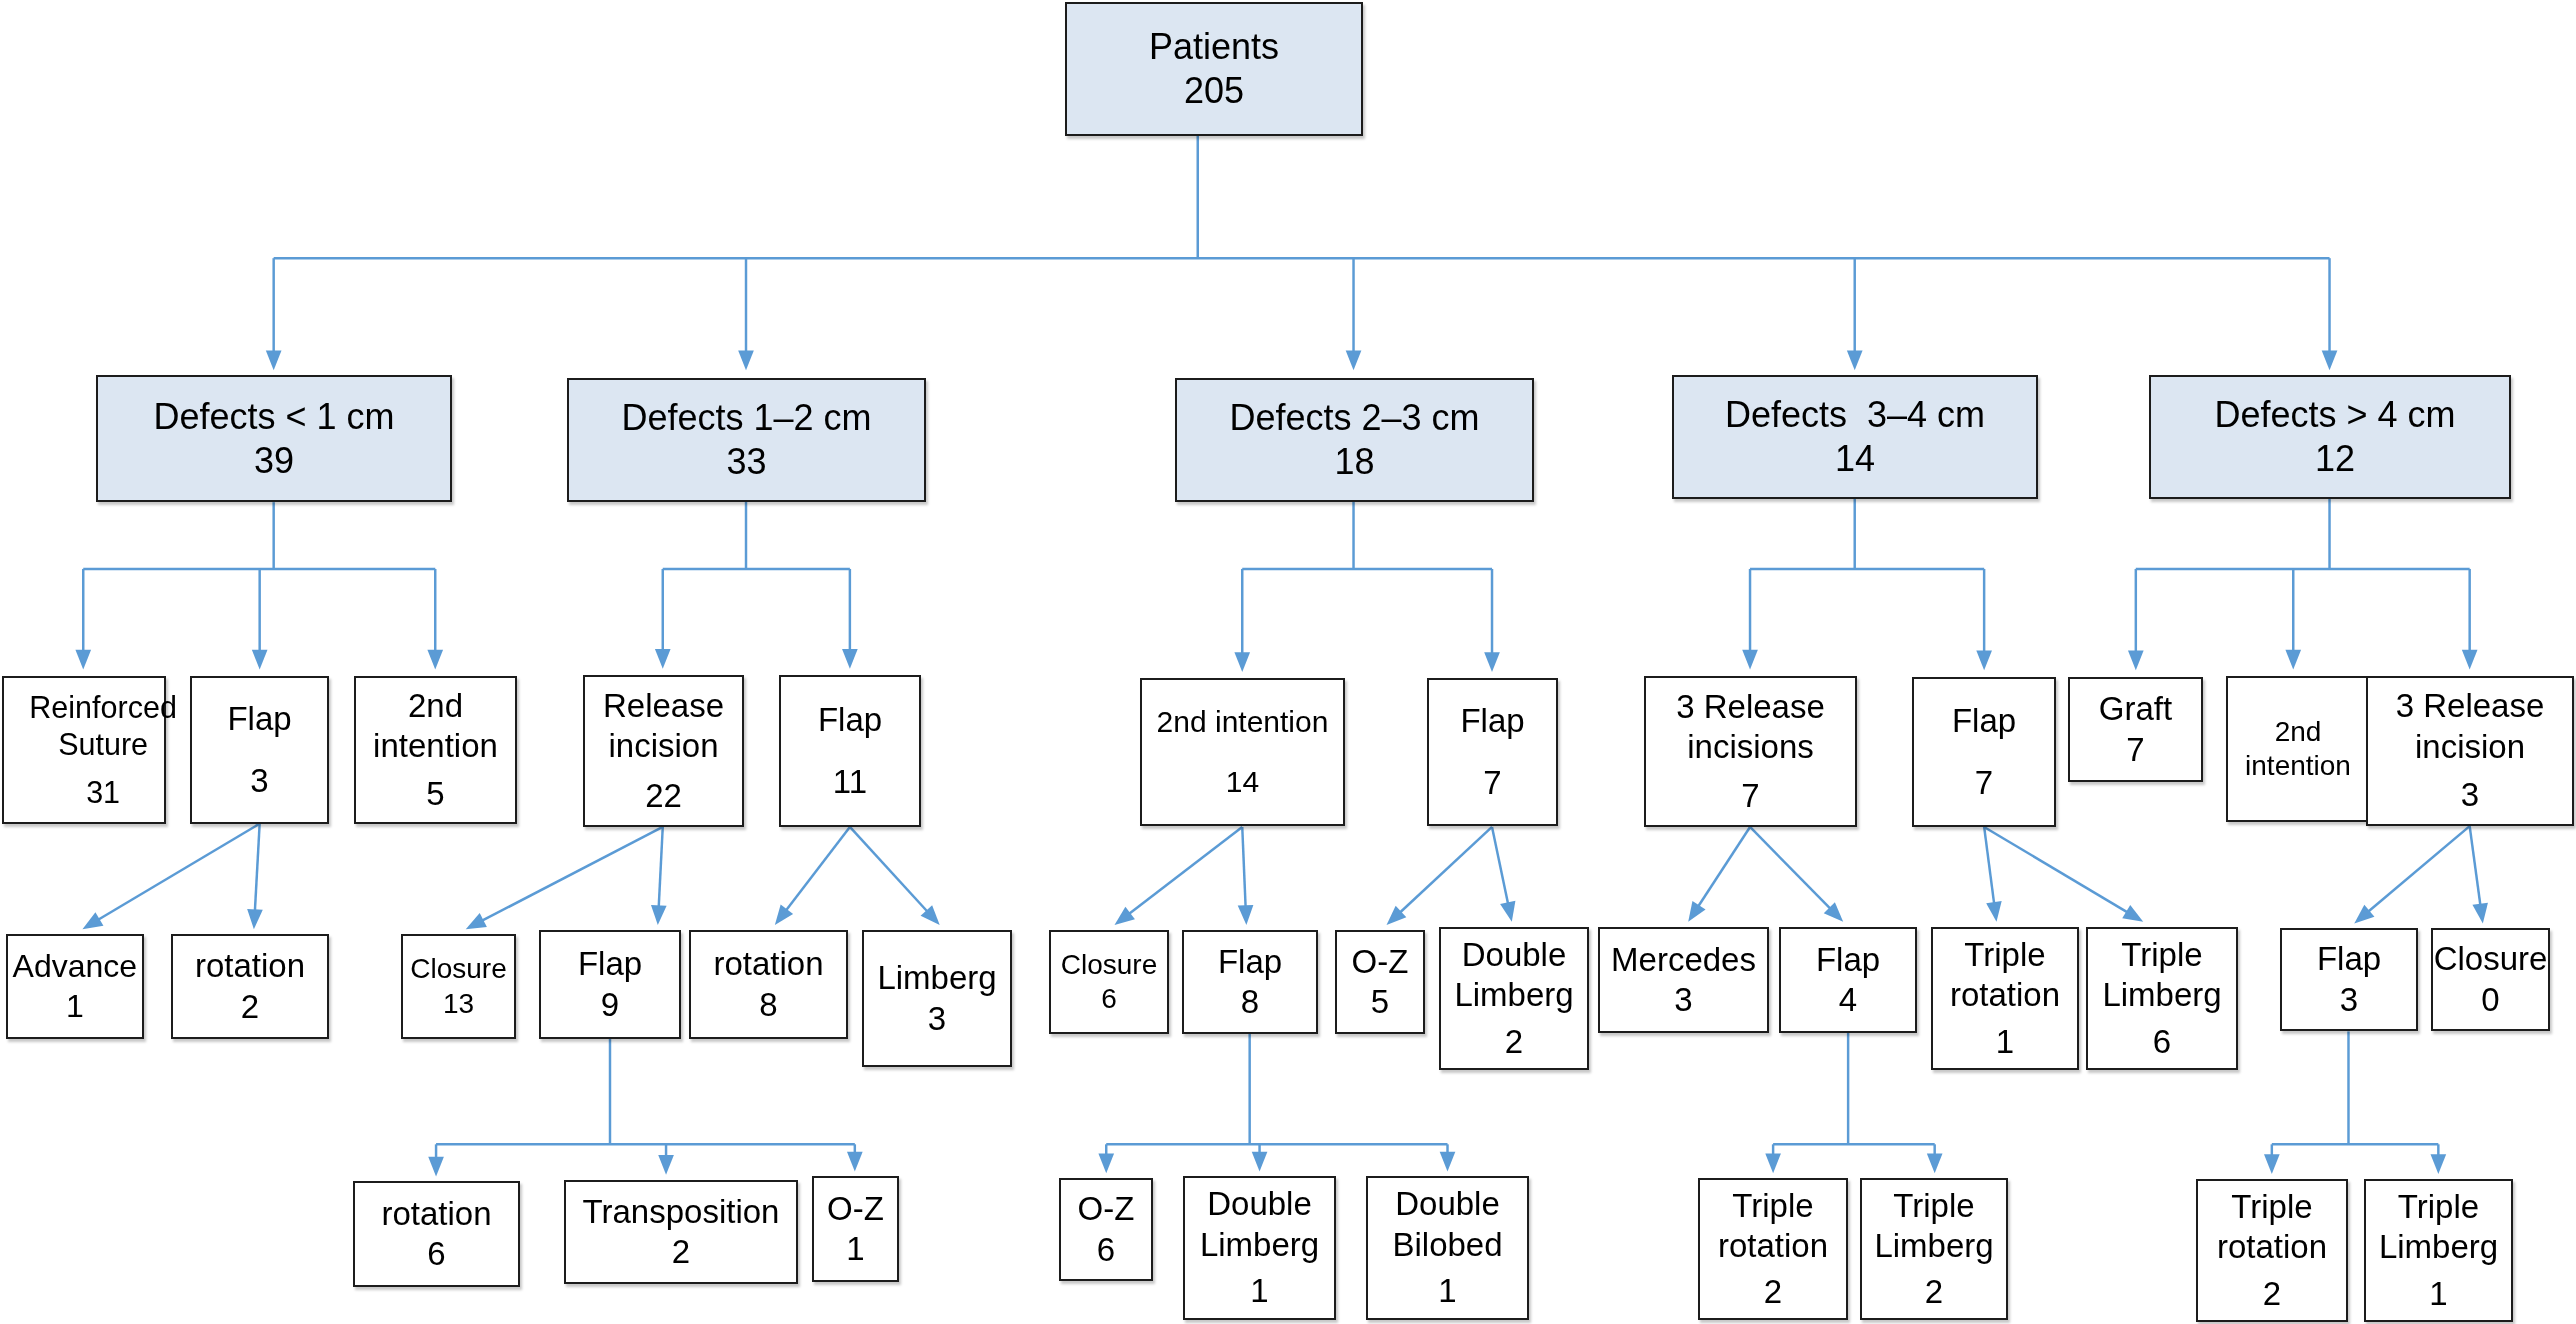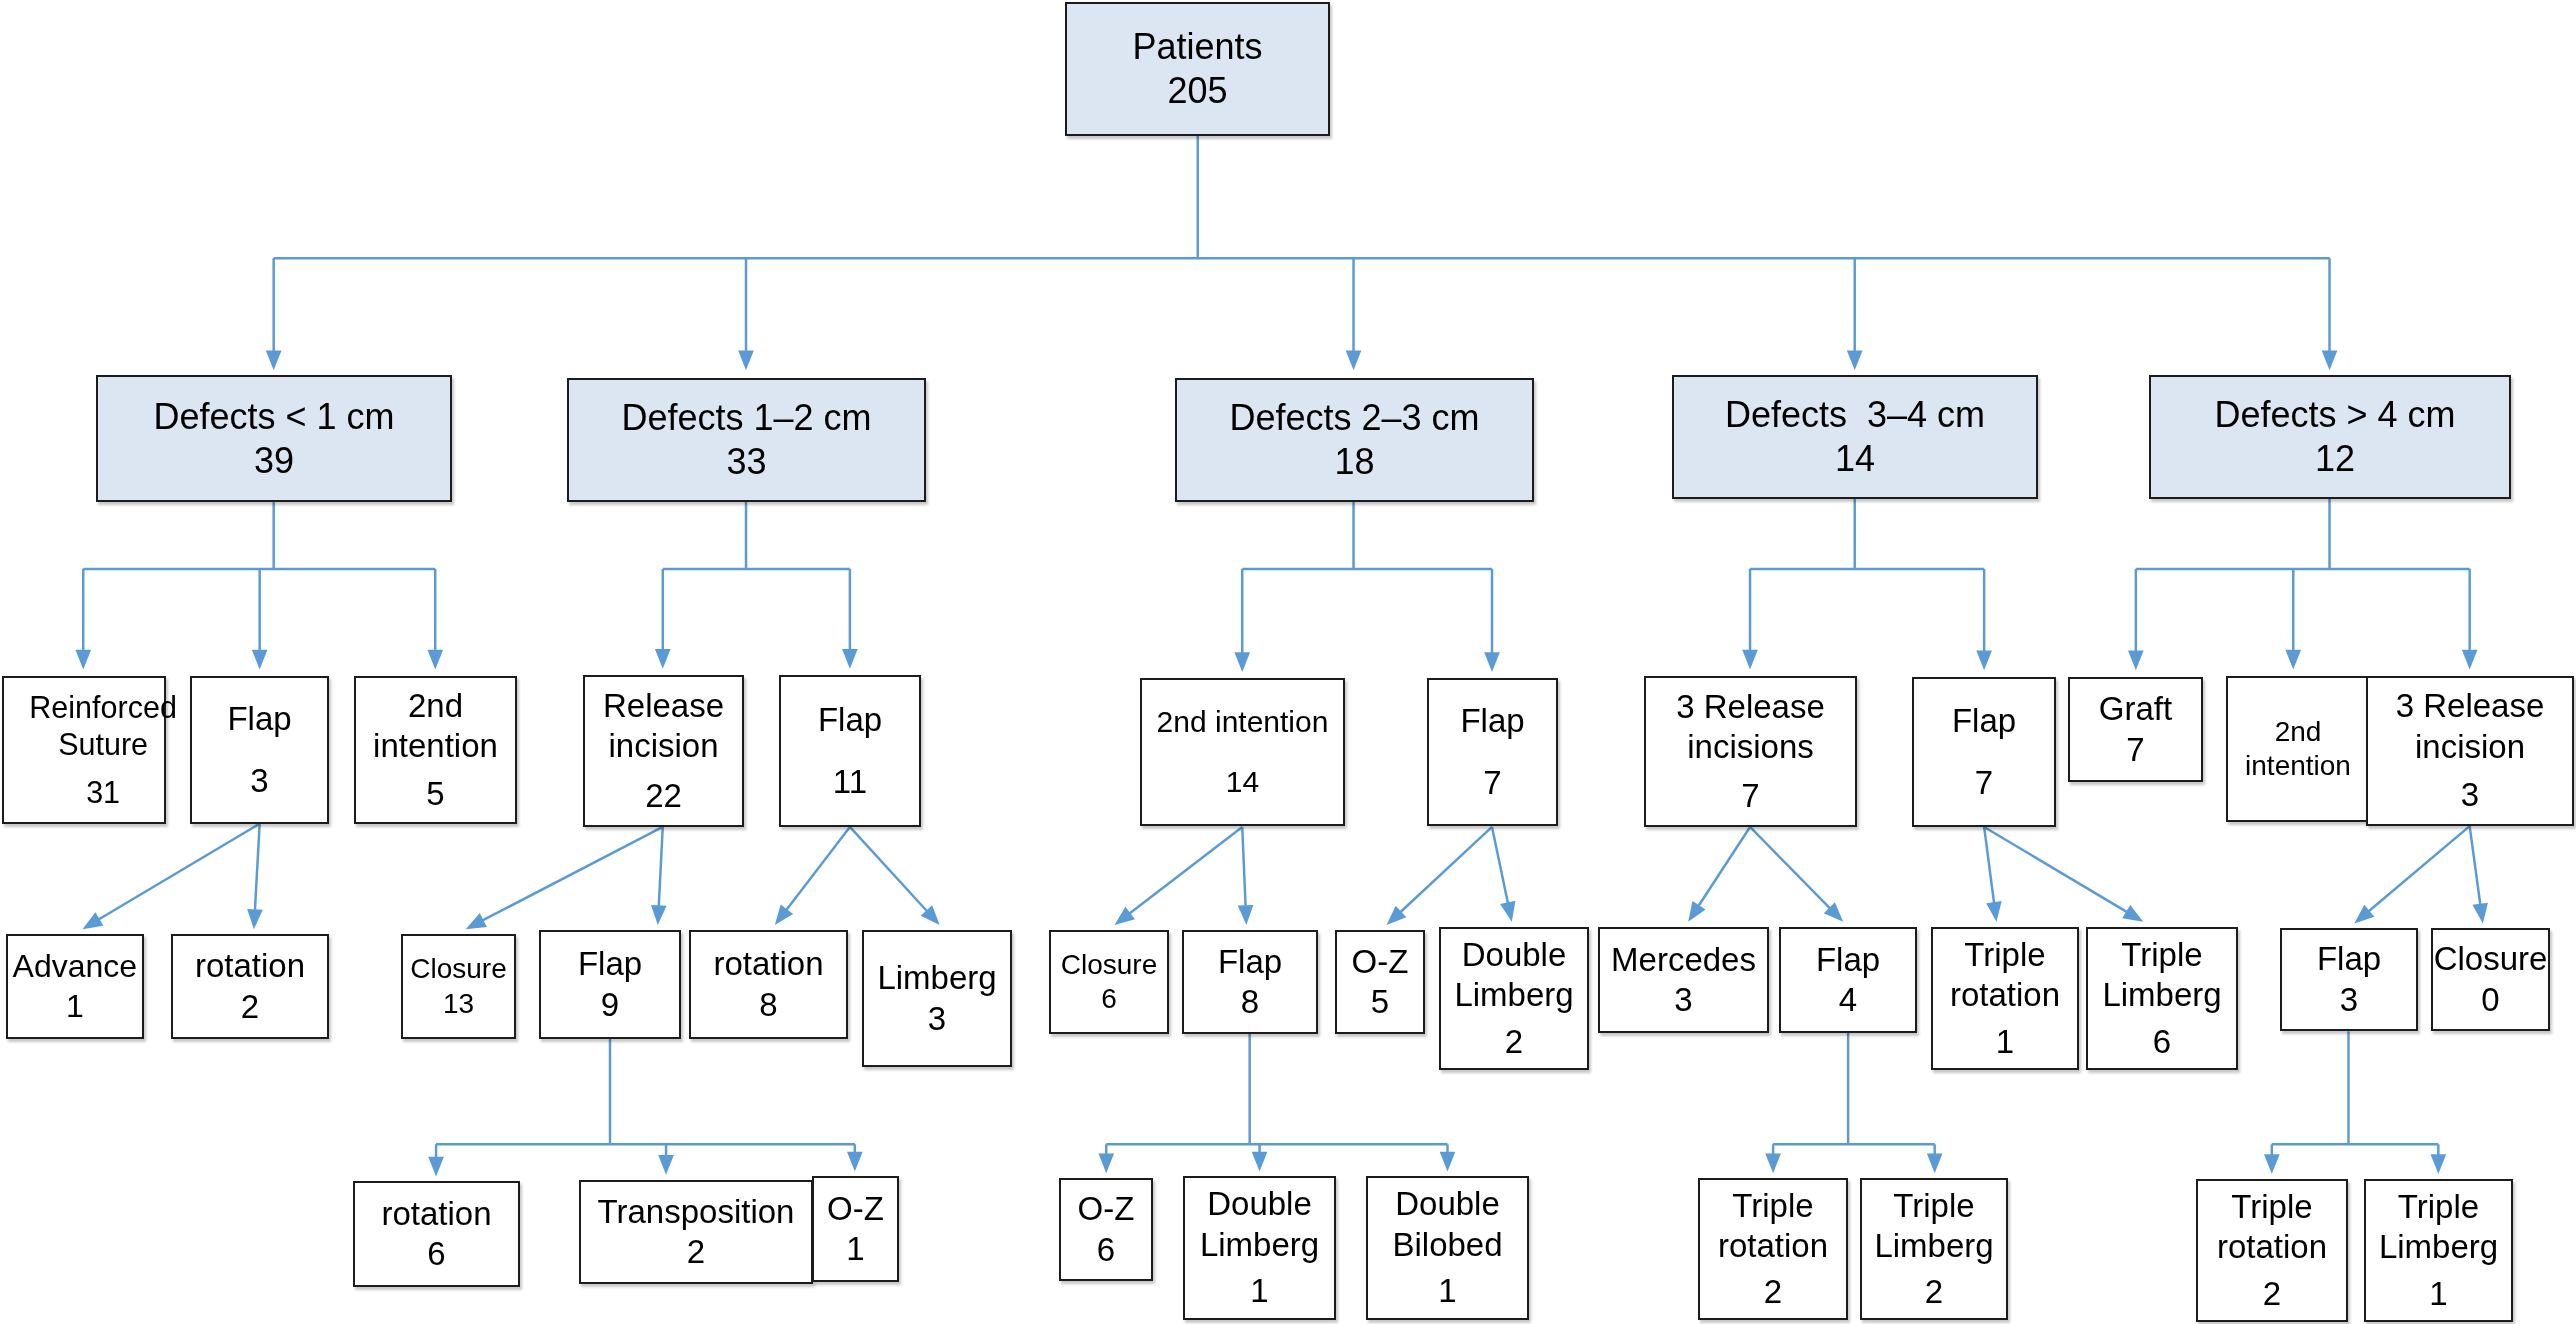--- a/index.html
+++ b/index.html
@@ -133,21 +133,21 @@
       <polygon points="1756,1421 1746.5,1397 1765.5,1397" fill="#5b9bd5"></polygon>
       <line x1="2151" y1="1388" x2="2151" y2="1402" stroke="#5b9bd5" stroke-width="3"></line>
       <polygon points="2151,1423 2141.5,1399 2160.5,1399" fill="#5b9bd5"></polygon>
       <line x1="2347" y1="1388" x2="2347" y2="1402" stroke="#5b9bd5" stroke-width="3"></line>
       <polygon points="2347,1423 2337.5,1399 2356.5,1399" fill="#5b9bd5"></polygon>
       <line x1="2756" y1="1388" x2="2756" y2="1403" stroke="#5b9bd5" stroke-width="3"></line>
       <polygon points="2756,1424 2746.5,1400 2765.5,1400" fill="#5b9bd5"></polygon>
       <line x1="2958" y1="1388" x2="2958" y2="1403" stroke="#5b9bd5" stroke-width="3"></line>
       <polygon points="2958,1424 2948.5,1400 2967.5,1400" fill="#5b9bd5"></polygon>
     </svg>
-<div class="node l1" style="left: 1065px; top: 1.6px; width: 265px; height: 134px;">
+<div class="node l1" style="left: 1065px; top: 1.6px; width: 298px; height: 134px;">
       <span class="label">Patients</span>
       <span class="value">205</span>
     </div>
     <div class="node l2" style="left: 96px; top: 375px; width: 356px; height: 127px;">
       <span class="label">Defects &lt; 1 cm</span>
       <span class="value">39</span>
     </div>
     <div class="node l2" style="left: 567px; top: 378px; width: 359px; height: 124px;">
       <span class="label">Defects 1–2 cm</span>
       <span class="value">33</span>
@@ -272,21 +272,21 @@
       <span class="value">3</span>
     </div>
     <div class="node l4" style="left: 2431px; top: 928px; width: 119px; height: 103px;">
       <span class="label">Closure</span>
       <span class="value">0</span>
     </div>
     <div class="node l5" style="left: 353px; top: 1181px; width: 167px; height: 106px;">
       <span class="label">rotation</span>
       <span class="value">6</span>
     </div>
-    <div class="node l5" style="left: 579px; top: 1180px; width: 234px; height: 104px;">
+    <div class="node l5" style="left: 564px; top: 1180px; width: 234px; height: 104px;">
       <span class="label">Transposition</span>
       <span class="value">2</span>
     </div>
     <div class="node l5" style="left: 812px; top: 1176px; width: 87px; height: 106px;">
       <span class="label">O-Z</span>
       <span class="value">1</span>
     </div>
     <div class="node l5" style="left: 1059px; top: 1178px; width: 94px; height: 103px;">
       <span class="label">O-Z</span>
       <span class="value">6</span>

